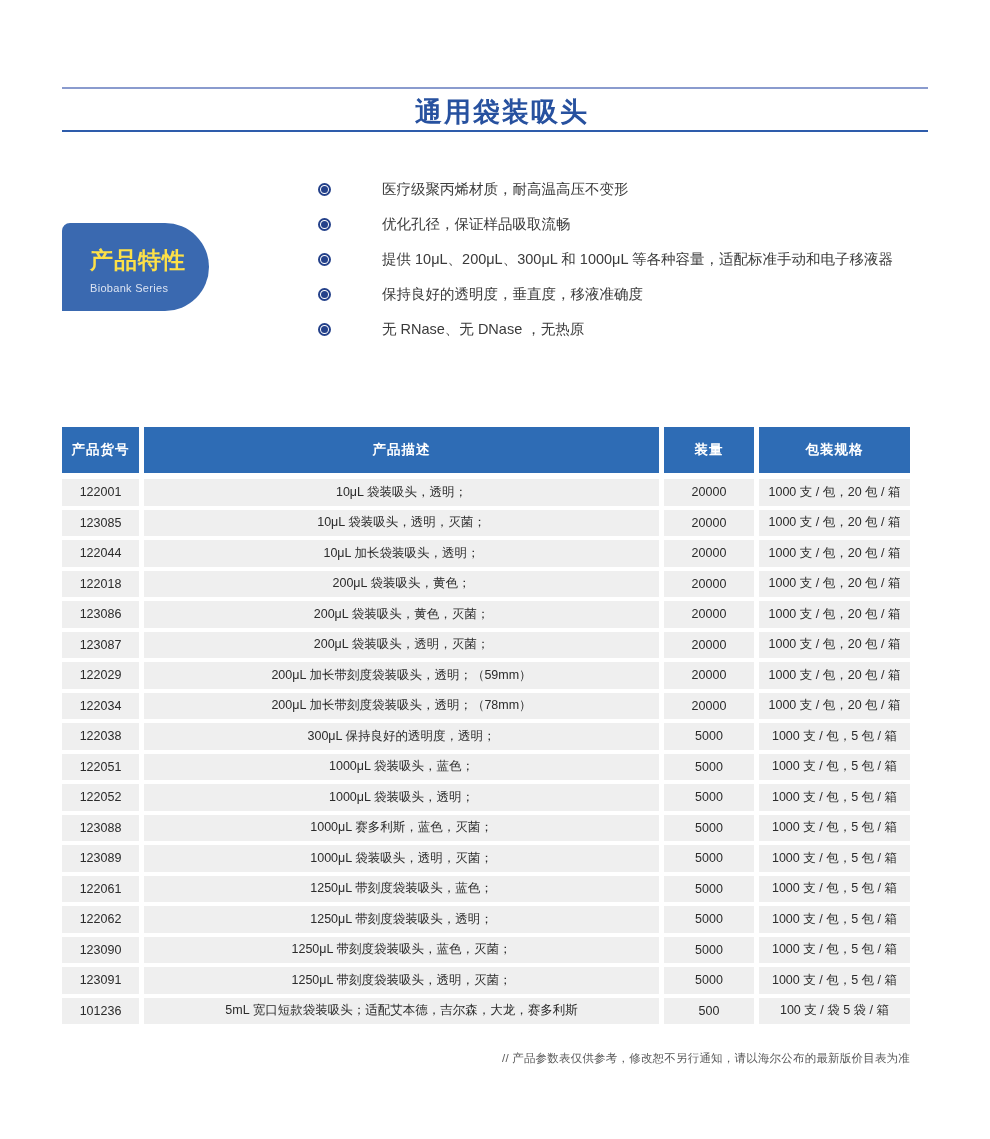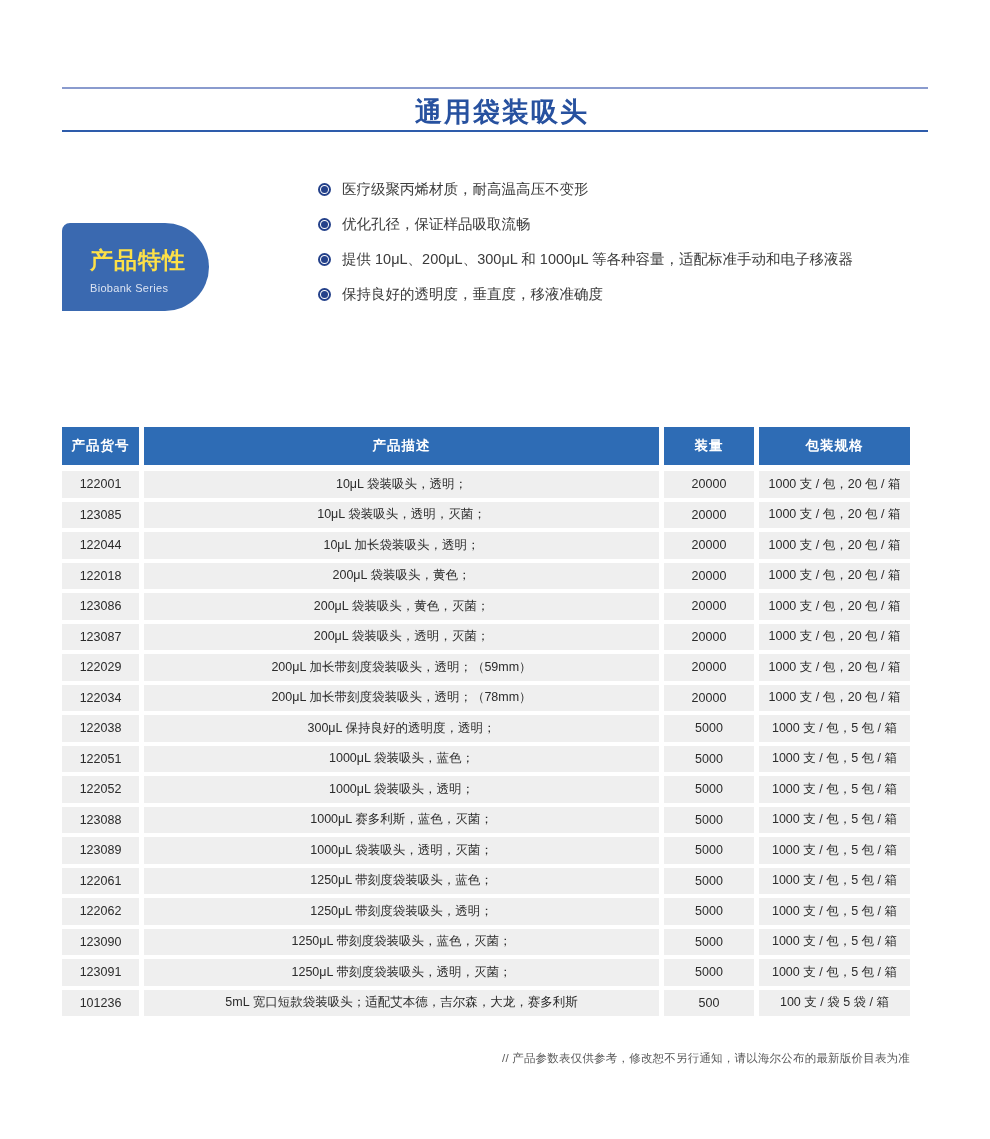--- a/index.html
+++ b/index.html
@@ -39,21 +39,21 @@
   .badge-sub {
     color: #dbe3f2; font-size: 11px; margin-top: 6px; letter-spacing: 0.3px;
   }
 
   
   .features {
     position: absolute; left: 318px; top: 182px; list-style: none; width: 620px;
   }
   .features li {
     display: flex; align-items: center; margin-bottom: 20px;
-    font-size: 14.5px; color: #3a3a3a; line-height: 15px;
+    font-size: 14.5px; color: #3a3a3a; line-height: 15px; gap: 40px;
   }
   .dot {
     flex: 0 0 auto;
     width: 13px; height: 13px; border-radius: 50%;
     border: 2px solid #24418a;
     position: relative; margin-right: 11px;
   }
   .dot::after {
     content: ""; position: absolute; left: 1px; top: 1px;
     width: 7px; height: 7px; border-radius: 50%; background: #24418a;
@@ -63,21 +63,21 @@
   .ptable { position: absolute; left: 62px; top: 427px; width: 848px; }
   .trow {
     display: grid;
     grid-template-columns: 77px 515px 90px 151px;
     column-gap: 5px;
   }
   .trow.head { margin-bottom: 6px; }
   .trow.body { margin-bottom: 4px; }
   .hcell {
     background: #2e6cb5; color: #ffffff; font-weight: bold; font-size: 13.5px;
-    height: 38px; display: flex; align-items: center; justify-content: center;
+    height: 46px; display: flex; align-items: center; justify-content: center;
     letter-spacing: 1px;
   }
   .bcell {
     background: #efefef; color: #2b2b2b; font-size: 12.5px;
     height: 26.5px; display: flex; align-items: center; justify-content: center;
     white-space: nowrap; overflow: hidden;
   }
 
   
   .footnote {
@@ -108,20 +108,24 @@
         <span class="dot"></span>
         <span>优化孔径，保证样品吸取流畅</span>
       </li>
       <li>
         <span class="dot"></span>
         <span>提供 10μL、200μL、300μL 和 1000μL 等各种容量，适配标准手动和电子移液器</span>
       </li>
       <li>
         <span class="dot"></span>
         <span>保持良好的透明度，垂直度，移液准确度</span>
+      </li>
+      <li>
+        <span class="dot"></span>
+        <span>无 RNase、无 DNase ，无热原</span>
       </li>
     </ul>
 
   <div class="ptable">
     <div class="trow head" id="thead">
         <div class="hcell">产品货号</div>
         <div class="hcell">产品描述</div>
         <div class="hcell">装量</div>
         <div class="hcell">包装规格</div>
       </div>

